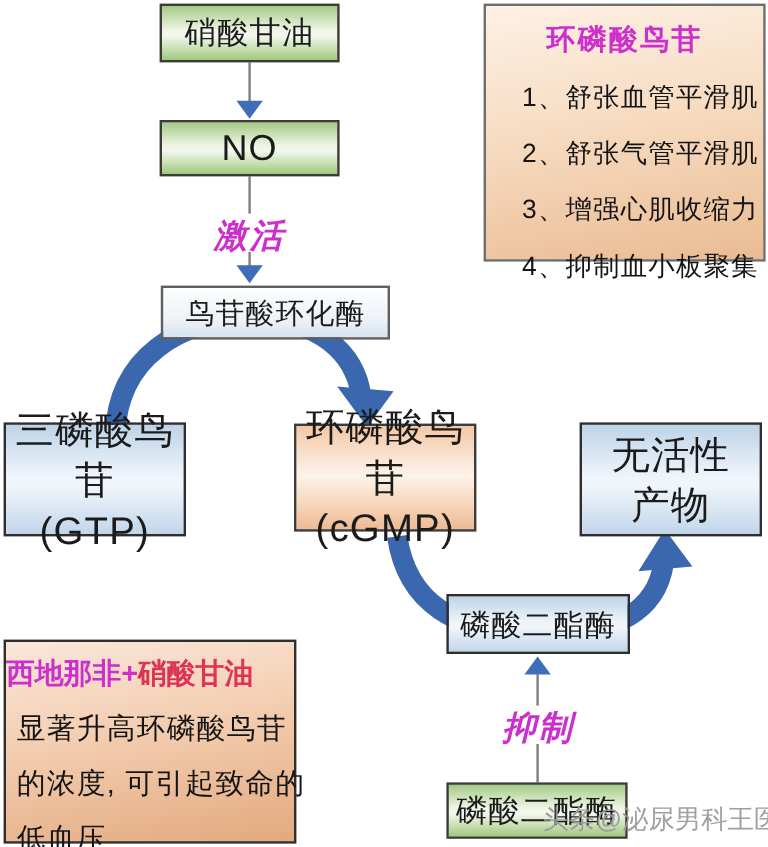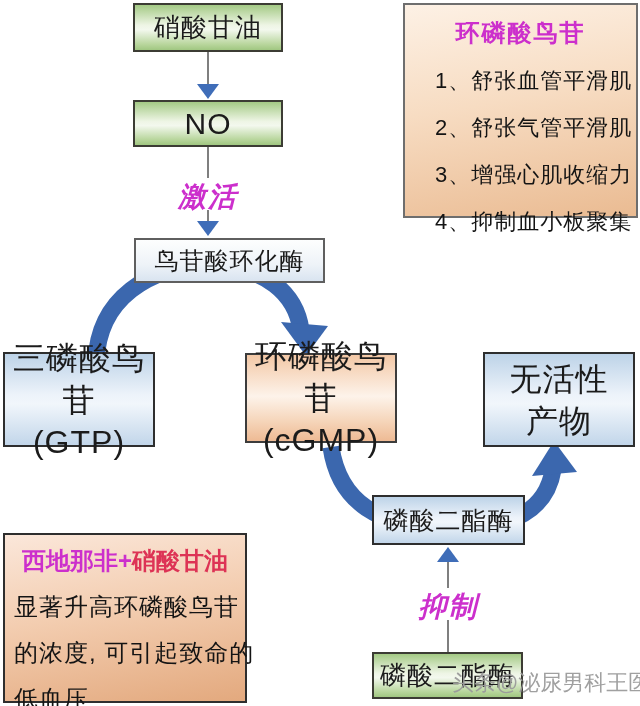--- a/index.html
+++ b/index.html
@@ -37,21 +37,21 @@
       background:linear-gradient(170deg,#fdf1e5 0%,#f7dcc2 45%,#eabb92 100%);
       border:2px solid #6e6e6e;}
   #info-panel .panel-title{margin-top:12px;text-align:center;font-size:24px;font-weight:bold;
       color:#cc2fcc;letter-spacing:2px;}
   #info-panel .panel-item{font-size:22px;color:#141414;padding-left:18px;margin-top:17px;
       letter-spacing:1px;white-space:nowrap;margin-left:12px;}
 
   #warning-panel{left:3px;top:533px;width:244px;height:170px;
       background:linear-gradient(170deg,#fbe7da 0%,#f3cdb0 45%,#e3a97e 100%);
       border:2px solid #2e2e2e;}
-  #warning-panel .panel-title{margin-top:10px;text-align:center;font-size:24px;font-weight:bold;
+  #warning-panel .panel-title{margin-top:10px;text-align:left;font-size:24px;font-weight:bold;
       letter-spacing:0px;white-space:nowrap;}
   .title-magenta{color:#cc2fcc;}
   .title-red{color:#dd3355;}
   #warning-panel .body-line{font-size:24px;color:#141414;padding-left:9px;margin-top:14px;
       letter-spacing:1px;white-space:nowrap;}
 
   #watermark{position:absolute;left:452px;top:668px;z-index:6;font-size:22px;
       color:#9b9b9b;opacity:0.95;letter-spacing:0px;white-space:nowrap;}
 
   #curves{position:absolute;left:0;top:0;z-index:1;}

